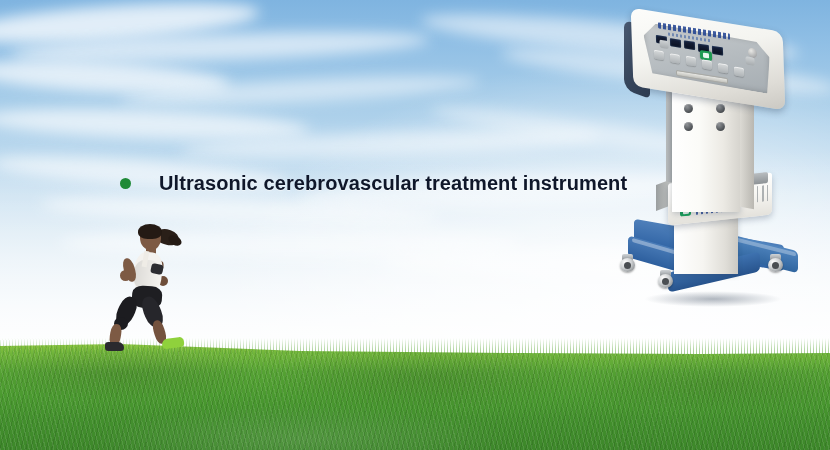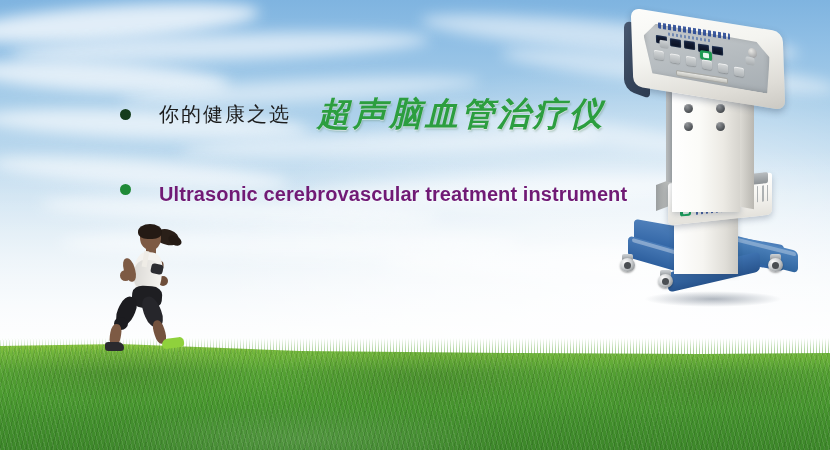--- a/index.html
+++ b/index.html
@@ -272,25 +272,24 @@
     color:#2c9e3f;
     letter-spacing:3px;
     white-space:nowrap;
     text-shadow:0 1px 1px rgba(255,255,255,.6), 1px 2px 2px rgba(30,90,40,.25);
   }
   .en-title{
     margin-left:28px;
     font-family:"Liberation Sans", sans-serif;
     font-size:20px;
     font-weight:bold;
-    color:#701a75;
+    color:#0f172a;
     letter-spacing:.1px;
     white-space:nowrap;
     text-shadow:0 1px 0 rgba(255,255,255,.45);
-    margin-top:11px;
   }
 </style>
 </head>
 <body>
 
 <div class="banner">
 
   <div class="sky"></div>
 
   <div>
@@ -411,24 +410,19 @@
       <div class="btn b4"></div>
       <div class="btn b5"></div>
       <div class="btn b6"></div>
       <div class="btn2 c1"></div>
       <div class="btn2 c2"></div>
     </div>
 
     <div class="dv slot"></div>
   </div>
 
-  <div class="line line1">
-    <span class="bullet bullet1"></span>
-    <span class="cn-sub">你的健康之选</span>
-    <span class="cn-title">超声脑血管治疗仪</span>
-  </div>
 
   <div class="line line2">
     <span class="bullet bullet2"></span>
     <span class="en-title">Ultrasonic cerebrovascular treatment instrument</span>
   </div>
 
 </div>
 
 </body></html>

